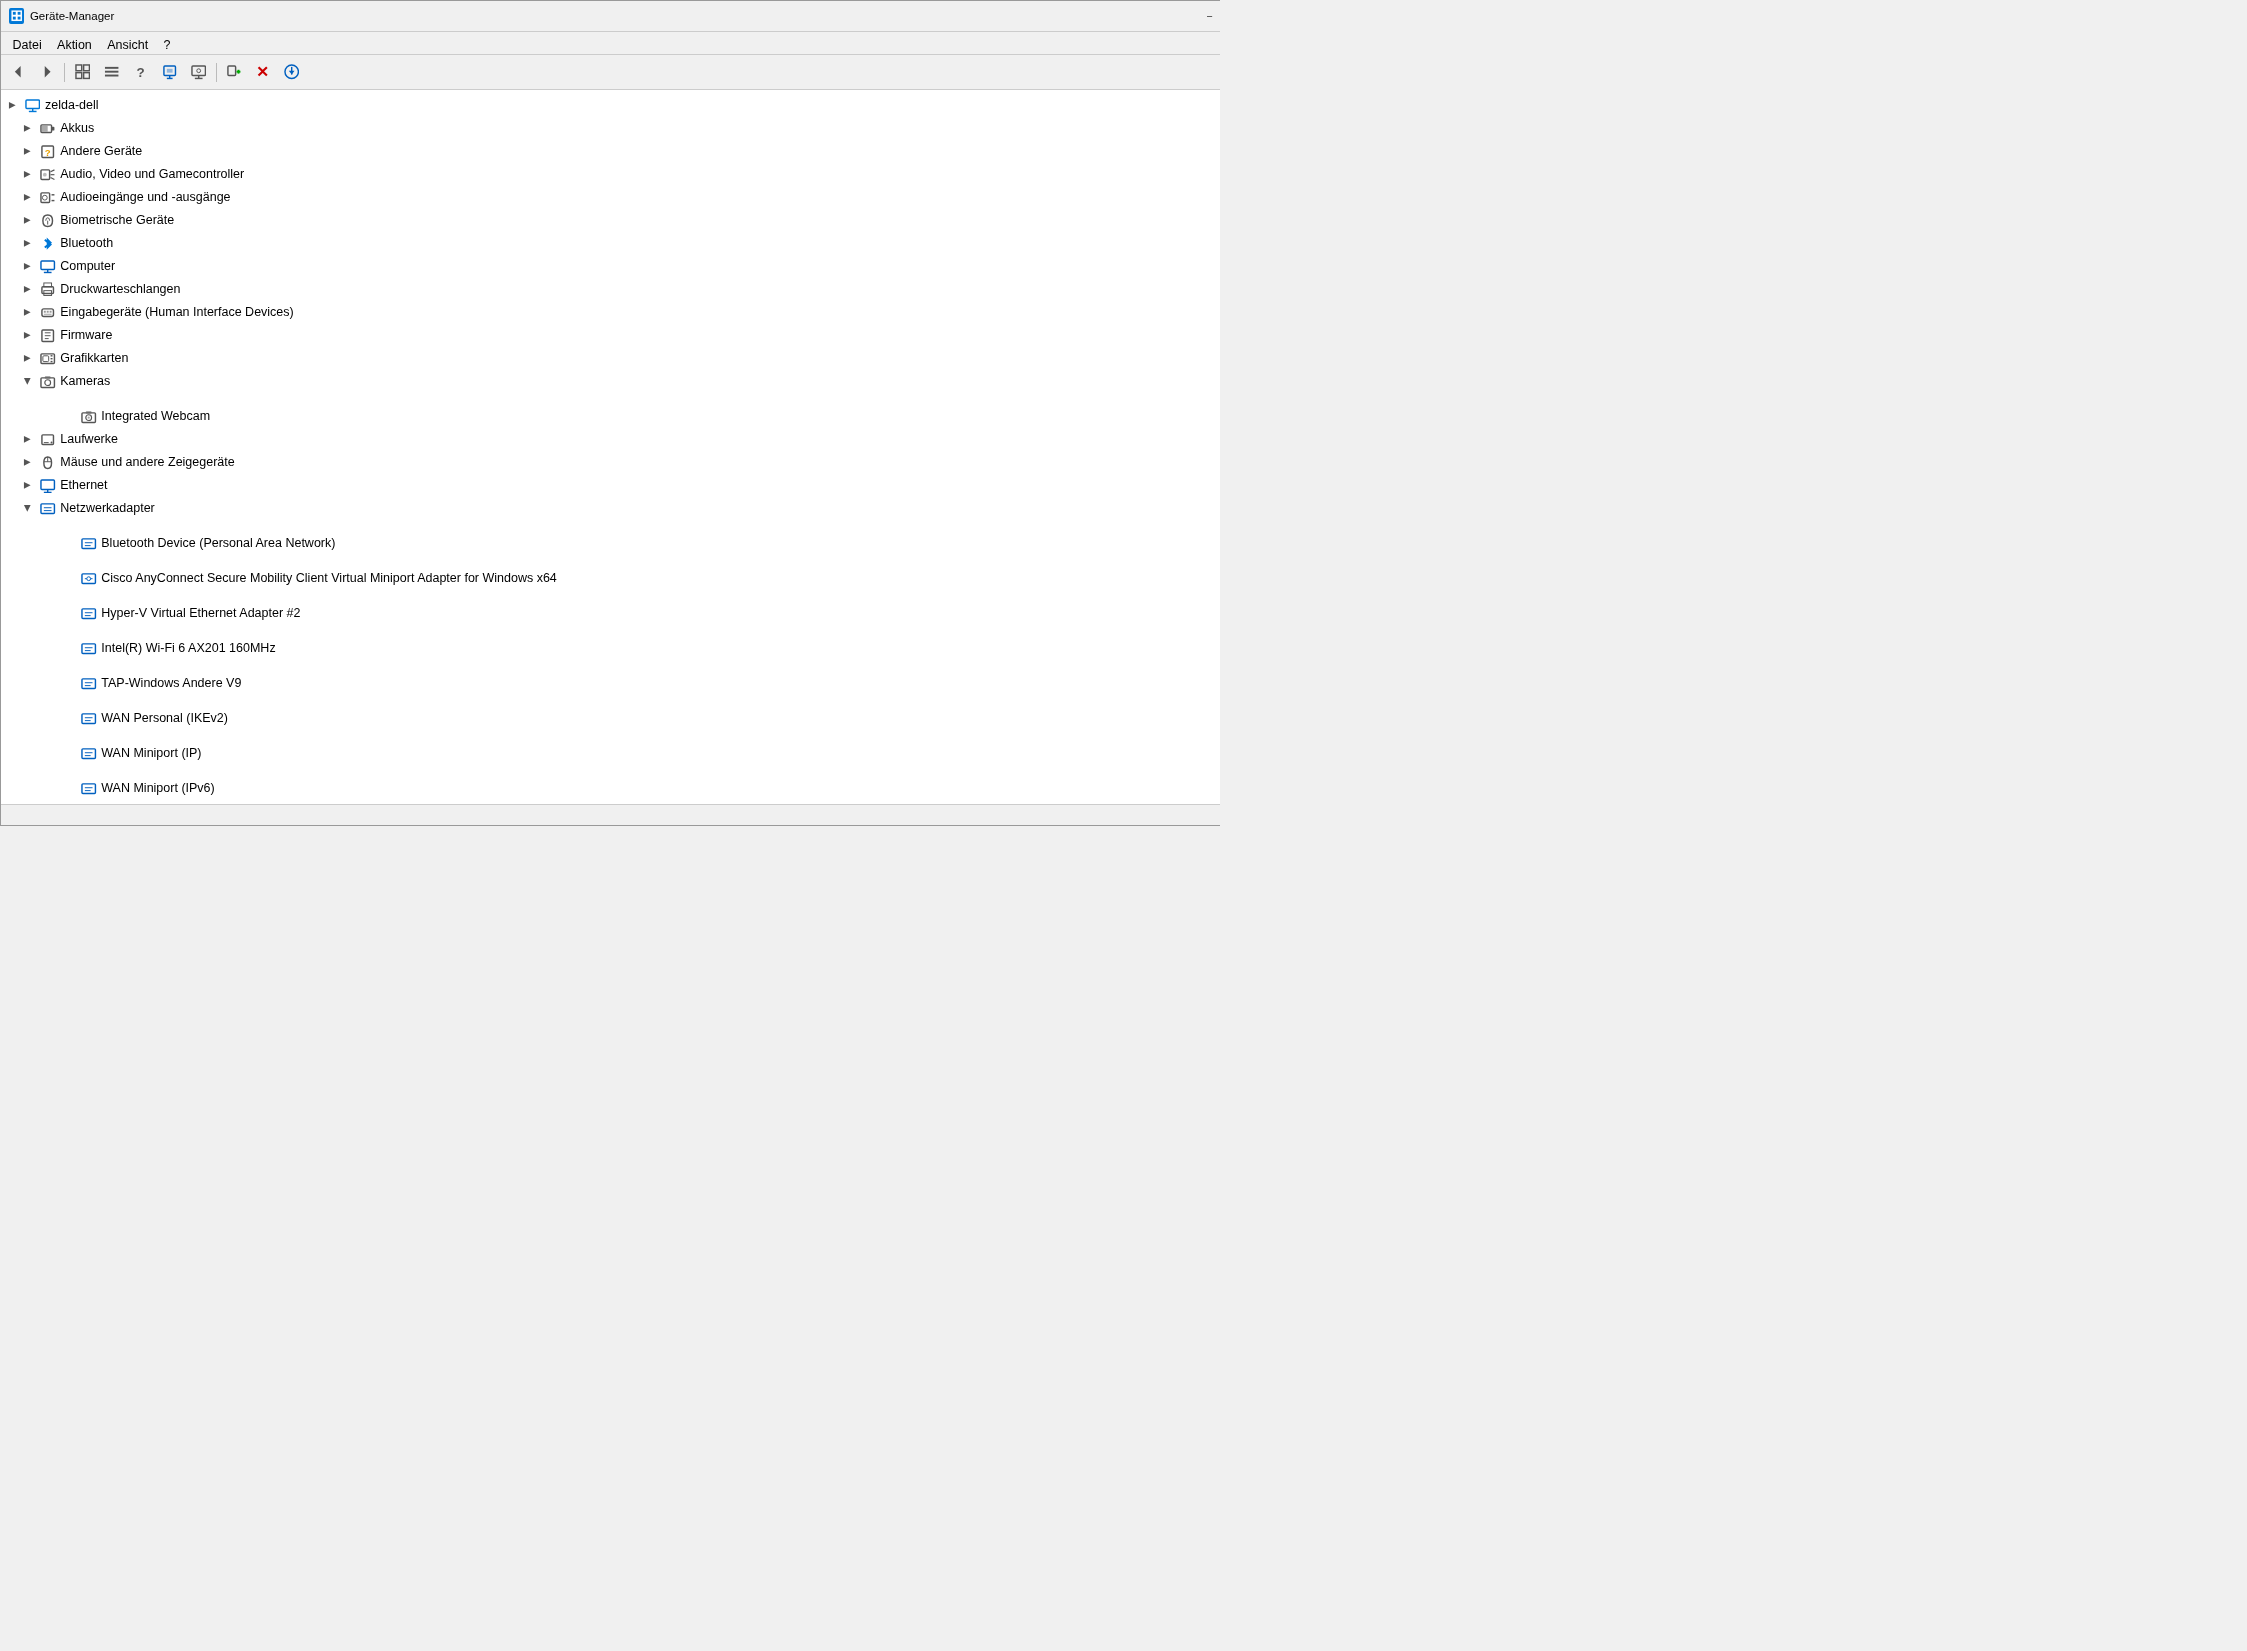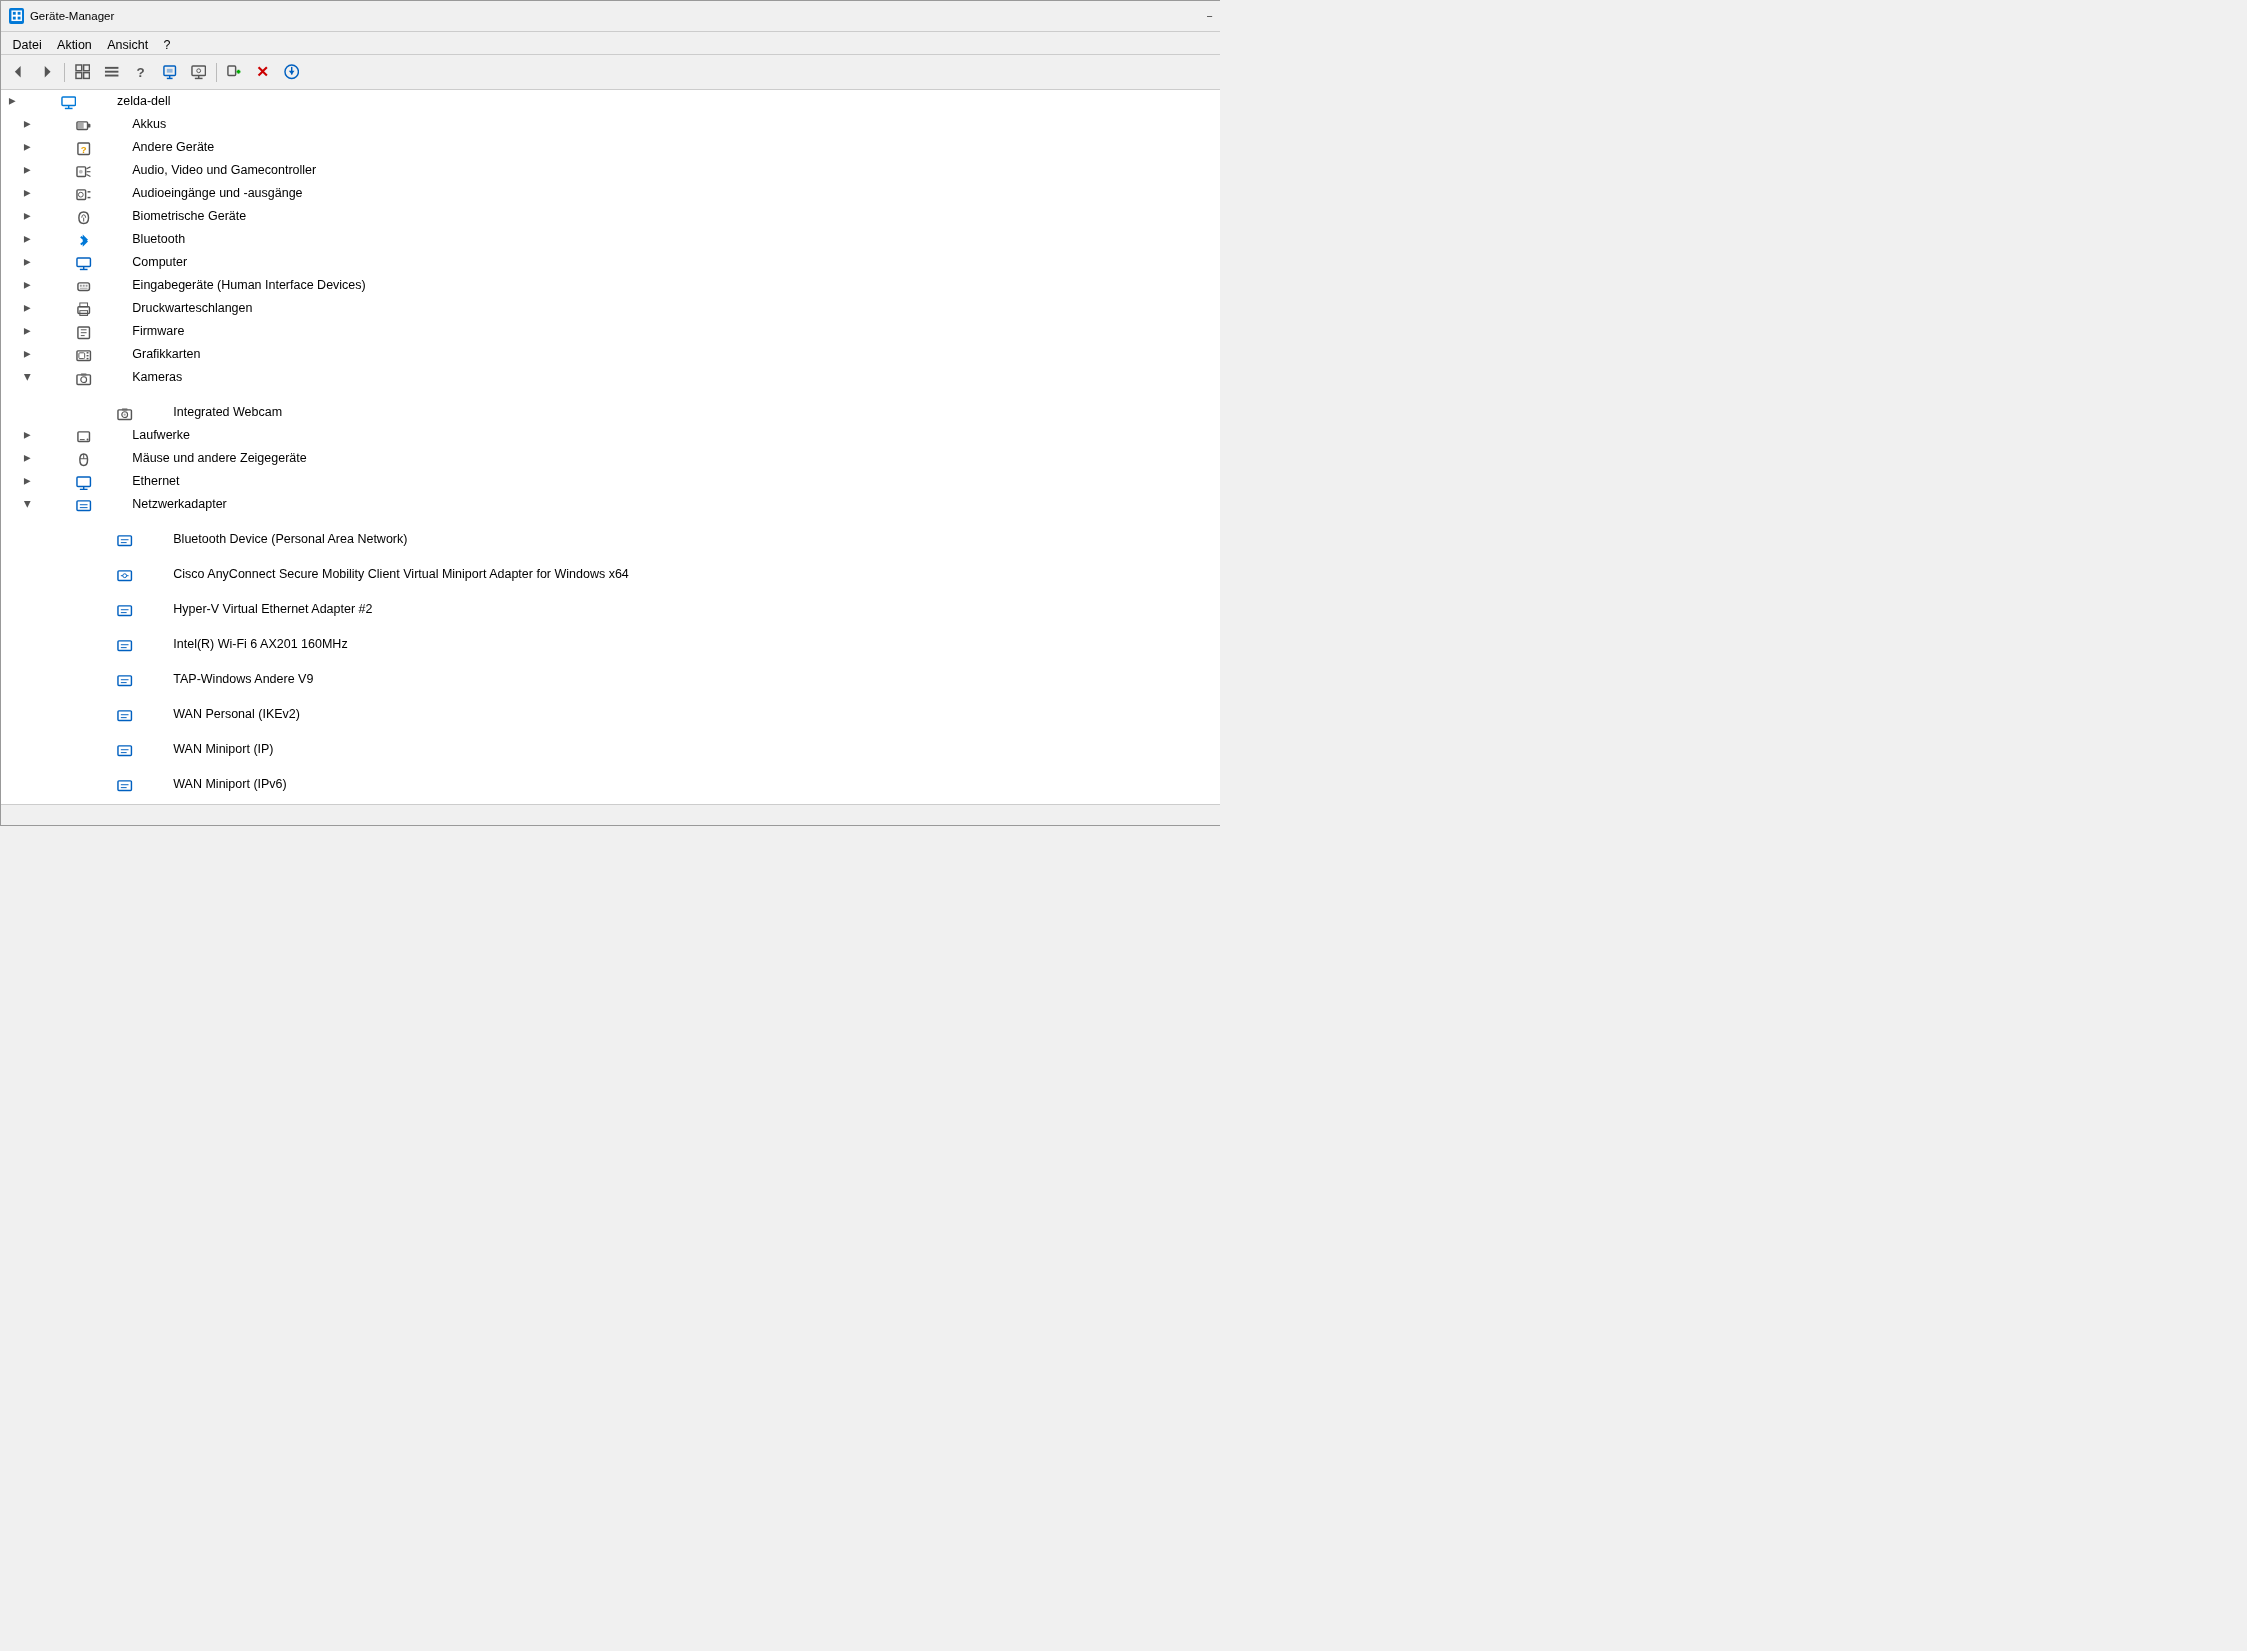--- a/index.html
+++ b/index.html
@@ -133,26 +133,26 @@
     .scrollbar-thumb {
       width: 13.4px;
       background: #b0b0b0;
       border: 1px solid #999;
       margin: 1px;
       flex: 1;
       max-height: 58px;
     }
     .tree-item {
       display: flex;
+      align-items: center;
       height: 23px;
       padding-left: 3.8px;
       cursor: pointer;
       white-space: nowrap;
       user-select: none;
-      gap: 36px;
     }
     .expand-btn {
       width: 15.4px;
       height: 15.4px;
       display: flex;
       align-items: center;
       justify-content: center;
       font-size: 7.7px;
       color: #555;
       flex-shrink: 0;
@@ -408,54 +408,54 @@
       </div>
 
       <div class="tree-item indent-1">
         <div class="expand-btn">
           <svg width="8.6" height="8.6" viewBox="0 0 9 9">
               <polygon points="1,1 8,4.5 1,8" fill="#555"></polygon>
             </svg>
         </div>
         <div class="node-icon">
           <svg width="15.4" height="15.4" viewBox="0 0 16 16">
+            <rect x="2" y="5" width="12" height="7" rx="1" fill="none" stroke="#555" stroke-width="1.5"></rect>
+            <rect x="4" y="1" width="8" height="4" fill="none" stroke="#555" stroke-width="1"></rect>
+            <rect x="4" y="9" width="8" height="5" fill="none" stroke="#555" stroke-width="1"></rect>
+          </svg>
+        </div>
+        <span class="node-label">Druckwarteschlangen</span>
+      </div>
+
+      <div class="tree-item indent-1">
+        <div class="expand-btn">
+          <svg width="8.6" height="8.6" viewBox="0 0 9 9">
+              <polygon points="1,1 8,4.5 1,8" fill="#555"></polygon>
+            </svg>
+        </div>
+        <div class="node-icon">
+          <svg width="15.4" height="15.4" viewBox="0 0 16 16">
             <rect x="2" y="4" width="12" height="8" rx="2" fill="none" stroke="#555" stroke-width="1.5"></rect>
             <rect x="4" y="6" width="2" height="2" fill="#555" opacity="0.6"></rect>
             <rect x="7" y="6" width="2" height="2" fill="#555" opacity="0.6"></rect>
             <rect x="10" y="6" width="2" height="2" fill="#555" opacity="0.6"></rect>
             <rect x="4" y="9" width="8" height="1.5" fill="#555" opacity="0.4"></rect>
           </svg>
         </div>
         <span class="node-label">Eingabegeräte (Human Interface Devices)</span>
       </div>
 
       <div class="tree-item indent-1">
         <div class="expand-btn">
           <svg width="8.6" height="8.6" viewBox="0 0 9 9">
               <polygon points="1,1 8,4.5 1,8" fill="#555"></polygon>
             </svg>
         </div>
         <div class="node-icon">
           <svg width="15.4" height="15.4" viewBox="0 0 16 16">
-            <rect x="2" y="5" width="12" height="7" rx="1" fill="none" stroke="#555" stroke-width="1.5"></rect>
-            <rect x="4" y="1" width="8" height="4" fill="none" stroke="#555" stroke-width="1"></rect>
-            <rect x="4" y="9" width="8" height="5" fill="none" stroke="#555" stroke-width="1"></rect>
-          </svg>
-        </div>
-        <span class="node-label">Druckwarteschlangen</span>
-      </div>
-
-      <div class="tree-item indent-1">
-        <div class="expand-btn">
-          <svg width="8.6" height="8.6" viewBox="0 0 9 9">
-              <polygon points="1,1 8,4.5 1,8" fill="#555"></polygon>
-            </svg>
-        </div>
-        <div class="node-icon">
-          <svg width="15.4" height="15.4" viewBox="0 0 16 16">
             <rect x="2" y="2" width="12" height="12" rx="1" fill="none" stroke="#555" stroke-width="1.5"></rect>
             <line x1="5" y1="5" x2="11" y2="5" stroke="#555" stroke-width="1"></line>
             <line x1="5" y1="8" x2="11" y2="8" stroke="#555" stroke-width="1"></line>
             <line x1="5" y1="11" x2="9" y2="11" stroke="#555" stroke-width="1"></line>
           </svg>
         </div>
         <span class="node-label">Firmware</span>
       </div>
 
       <div class="tree-item indent-1">

